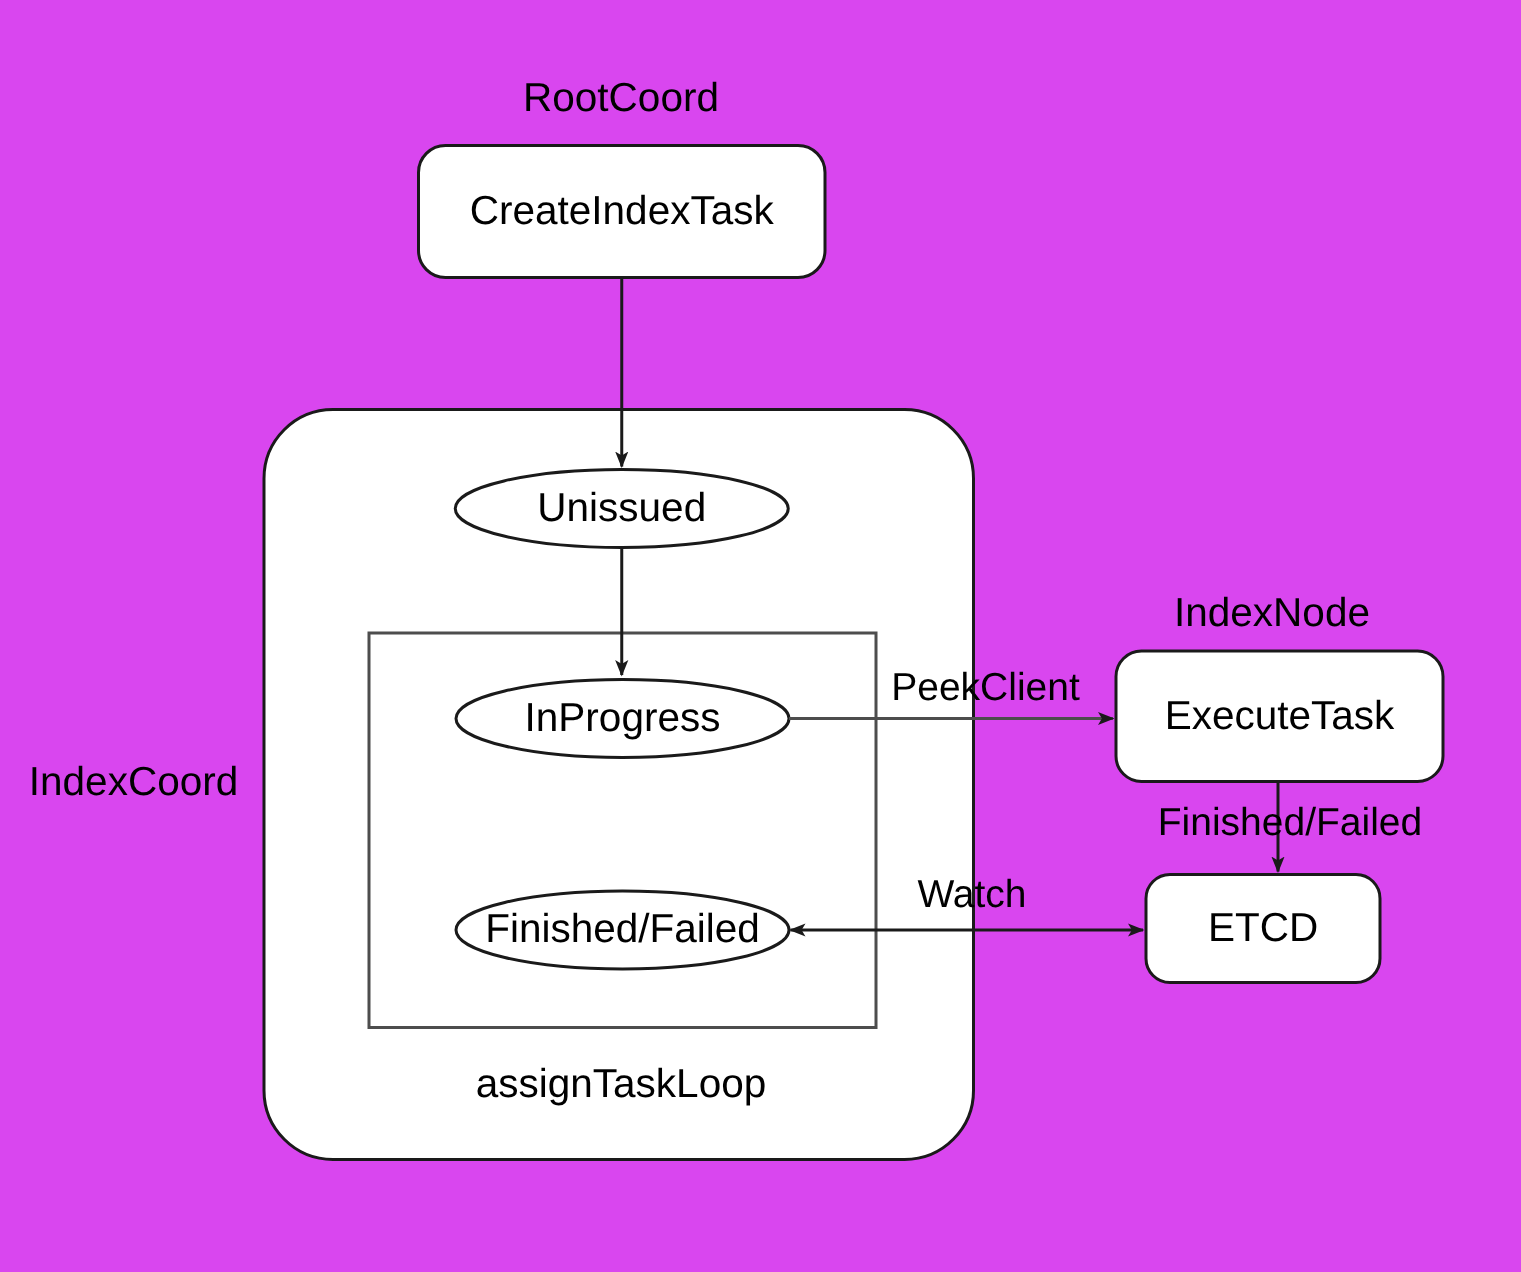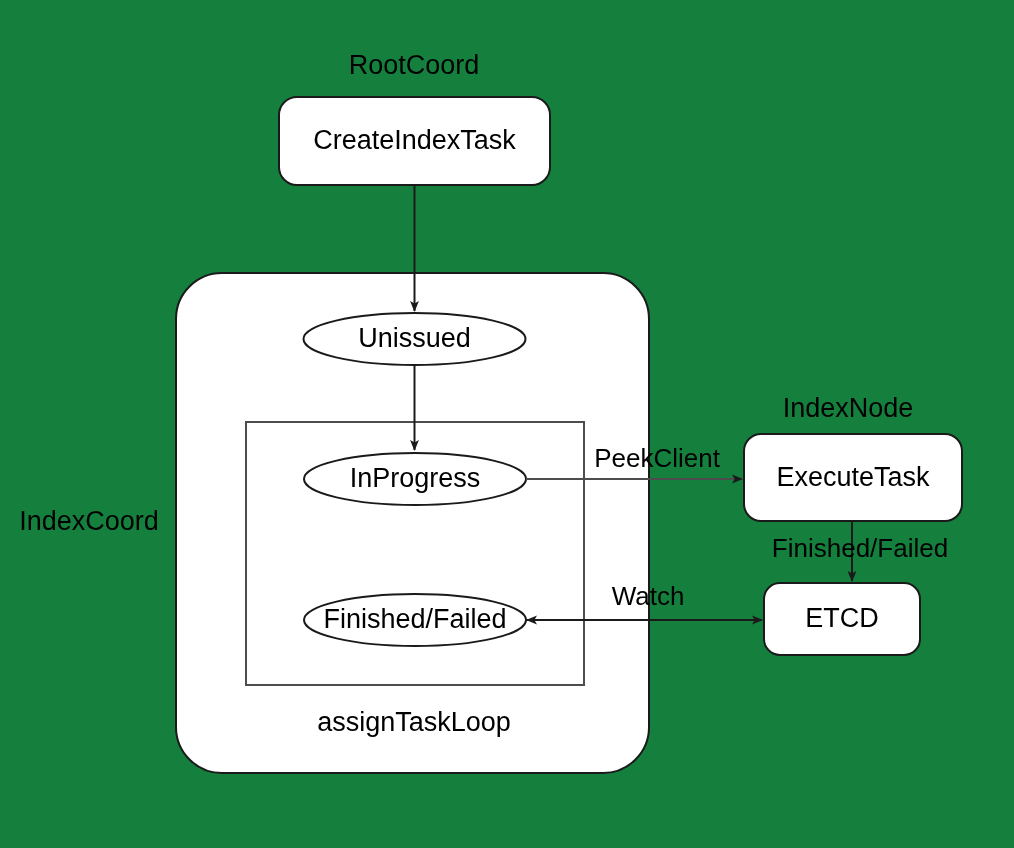--- a/index.html
+++ b/index.html
@@ -10,21 +10,21 @@
   body {
     width: 1014px;
     height: 848px;
     font-family: "Liberation Sans", sans-serif;
     overflow: hidden;
   }
   #diagram-root {
     position: relative;
     width: 1014px;
     height: 848px;
-    background: #15803d;
+    background: #d946ef;
   }
   svg.diagram-canvas {
     display: block;
     width: 1014px;
     height: 848px;
   }
   .shape-stroke {
     fill: #ffffff;
     stroke: #1a1a1a;
     stroke-width: 2;

